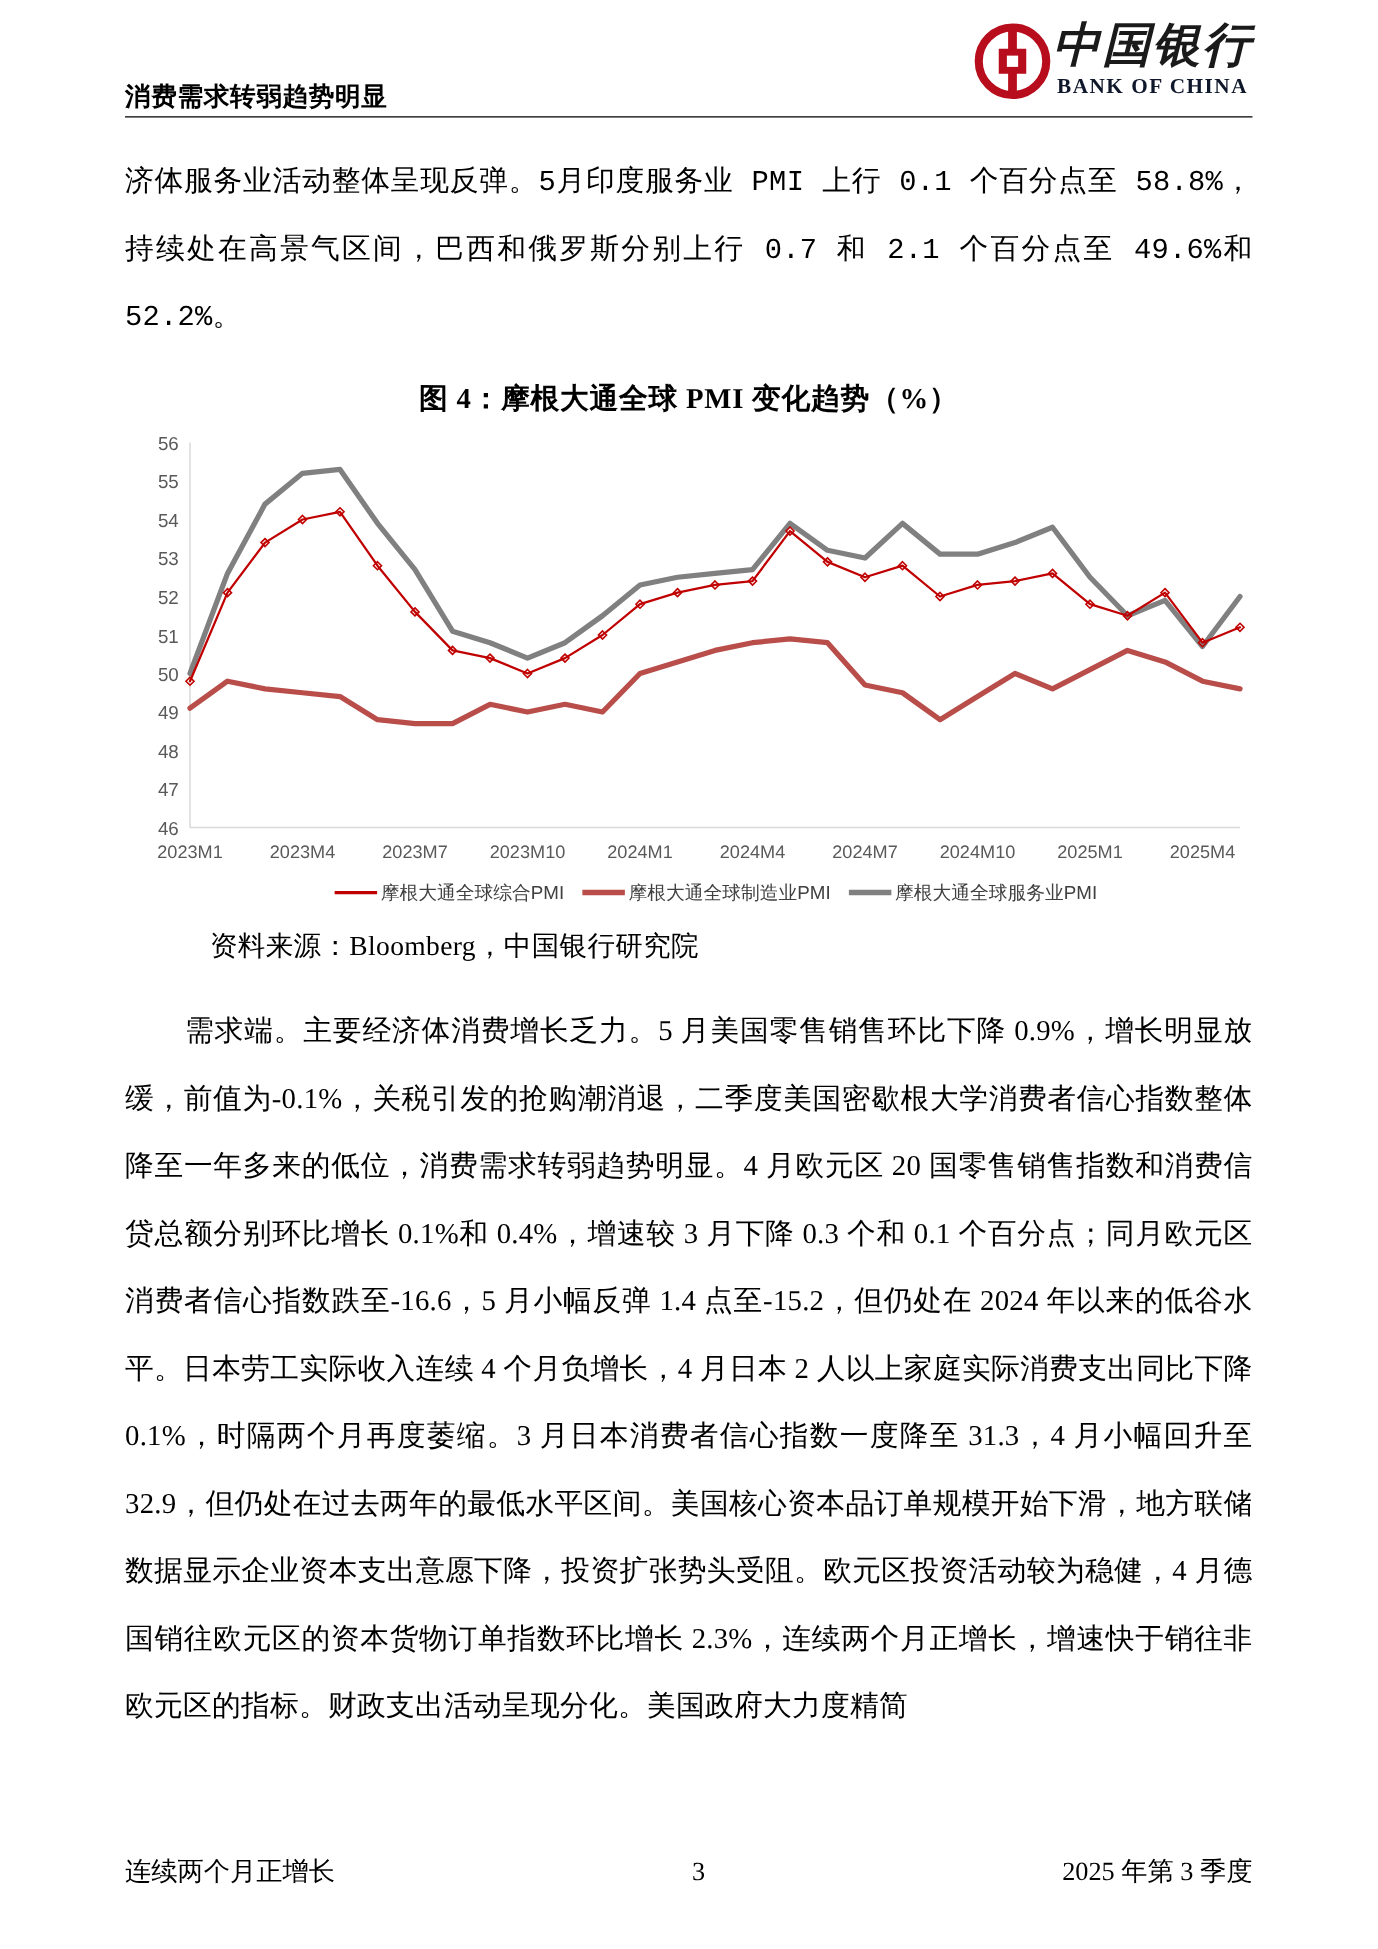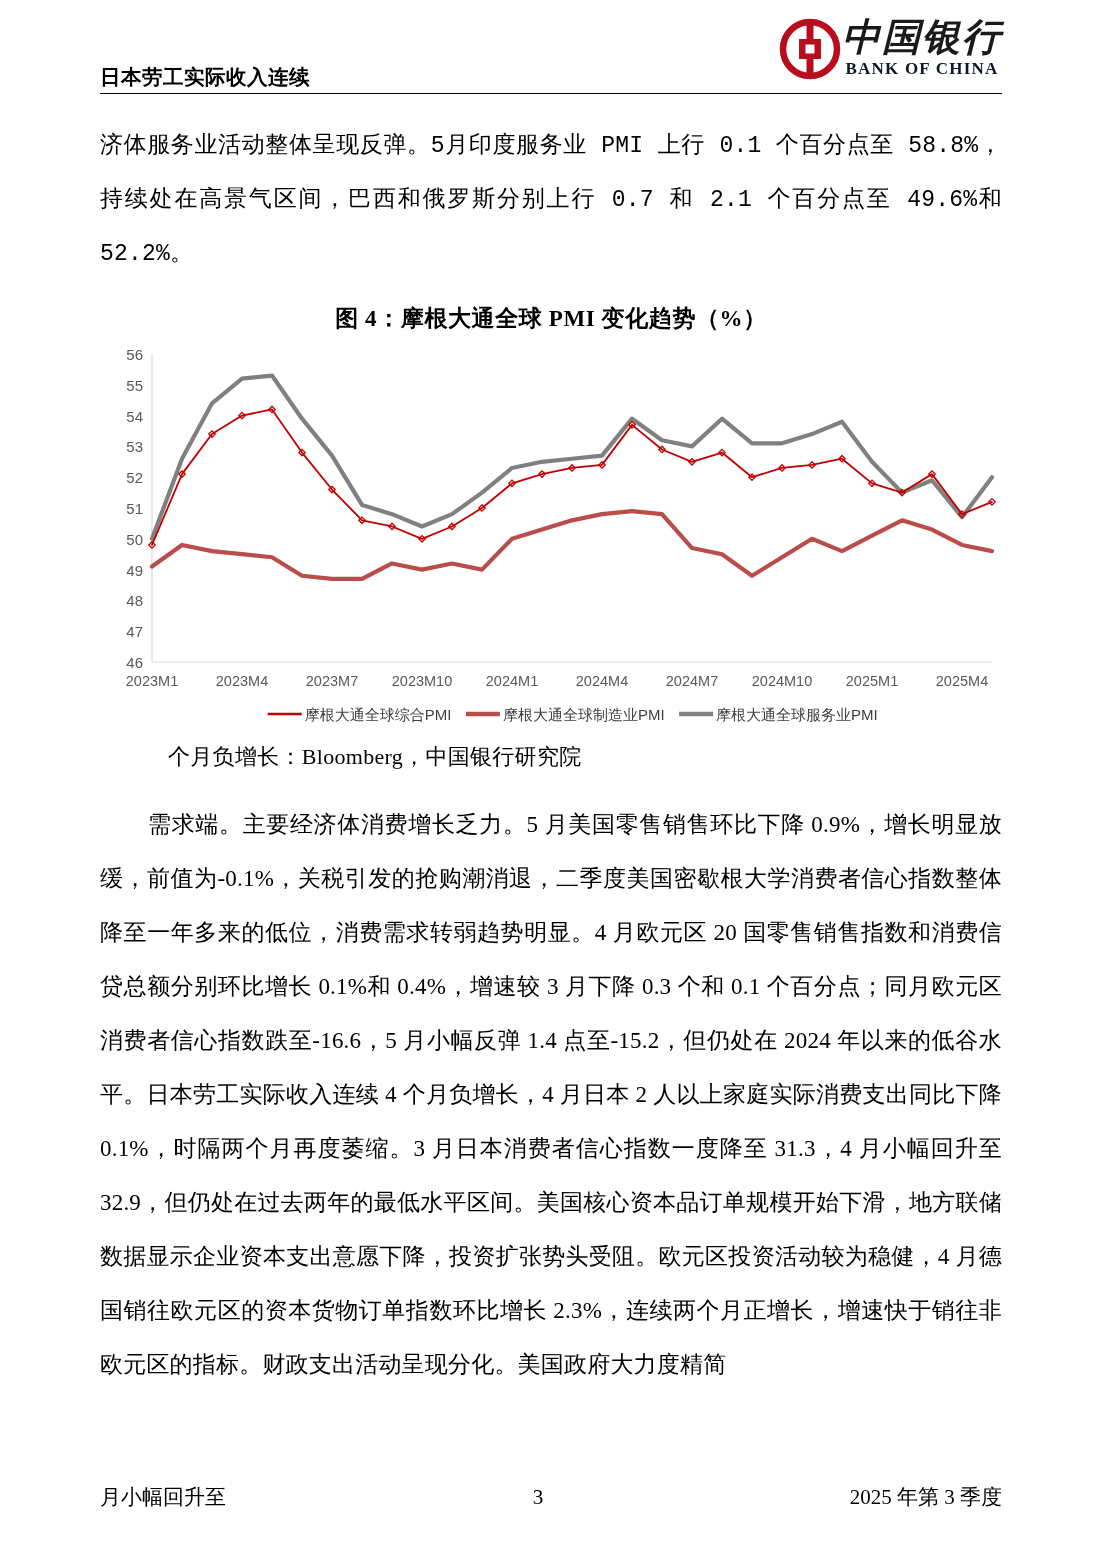--- a/index.html
+++ b/index.html
@@ -135,21 +135,21 @@
           <rect x="27.5" y="2" width="7" height="58" fill="#b80d1c"></rect>
           <rect x="20" y="21" width="22" height="20" fill="#b80d1c"></rect>
           <rect x="26.5" y="26.5" width="9" height="9" fill="#ffffff"></rect>
         </svg>
       </div>
       <div class="logo-words">
         <div class="logo-cn">中国银行</div>
         <div class="logo-en">BANK OF CHINA</div>
       </div>
     </div>
-    <div class="header-title">日本劳工实际收入连续</div>
+    <div class="header-title">消费需求转弱趋势明显</div>
     <div class="header-rule"></div>
   </div>
 
   <p class="para first">济体服务业活动整体呈现反弹。5月印度服务业 PMI 上行 0.1 个百分点至 58.8%，持续处在高景气区间，巴西和俄罗斯分别上行 0.7 和 2.1 个百分点至 49.6%和 52.2%。</p>
 
   <div class="figure">
     <div class="fig-title">图 4：摩根大通全球 PMI 变化趋势（%）</div>
 
     <div class="chart-wrap">
       <svg class="chart-svg" id="chart" width="902" height="390" viewBox="0 0 902 390">
@@ -216,24 +216,24 @@
             <line x1="365.9" y1="370" x2="399.9" y2="370" stroke="#b84d4a" stroke-width="4.4"></line>
             <text x="402.9" y="375.5" font-family="&quot;Liberation Sans&quot;,&quot;DejaVu Sans&quot;,sans-serif" font-size="15" fill="#404040">摩根大通全球制造业PMI</text>
           </g>
           <g>
             <line x1="579.1" y1="370" x2="613.1" y2="370" stroke="#808080" stroke-width="4.4"></line>
             <text x="616.1" y="375.5" font-family="&quot;Liberation Sans&quot;,&quot;DejaVu Sans&quot;,sans-serif" font-size="15" fill="#404040">摩根大通全球服务业PMI</text>
           </g>
         </svg>
     </div>
 
-    <div class="source">个月负增长：Bloomberg，中国银行研究院</div>
+    <div class="source">资料来源：Bloomberg，中国银行研究院</div>
   </div>
 
   <p class="para indent" style="margin-top:26px;"><span class="b">需求端。主要经济体消费增长乏力。</span><span>5 月美国零售销售环比下降 0.9%，增长明显放缓，前值为-0.1%，关税引发的抢购潮消退，二季度美国密歇根大学消费者信心指数整体降至一年多来的低位，消费需求转弱趋势明显。4 月欧元区 20 国零售销售指数和消费信贷总额分别环比增长 0.1%和 0.4%，增速较 3 月下降 0.3 个和 0.1 个百分点；同月欧元区消费者信心指数跌至-16.6，5 月小幅反弹 1.4 点至-15.2，但仍处在 2024 年以来的低谷水平。日本劳工实际收入连续 4 个月负增长，4 月日本 2 人以上家庭实际消费支出同比下降 0.1%，时隔两个月再度萎缩。3 月日本消费者信心指数一度降至 31.3，4 月小幅回升至 32.9，但仍处在过去两年的最低水平区间。美国核心资本品订单规模开始下滑，地方联储数据显示企业资本支出意愿下降，投资扩张势头受阻。欧元区投资活动较为稳健，4 月德国销往欧元区的资本货物订单指数环比增长 2.3%，连续两个月正增长，增速快于销往非欧元区的指标。</span><span class="b">财政支出活动呈现分化。</span><span>美国政府大力度精简</span></p>
 
   <div class="footer">
-    <div class="footer-left">月小幅回升至</div>
+    <div class="footer-left">连续两个月正增长</div>
     <div class="footer-center">3</div>
     <div class="footer-right">2025 年第 3 季度</div>
   </div>
 
 </div>
 
 </body></html>

